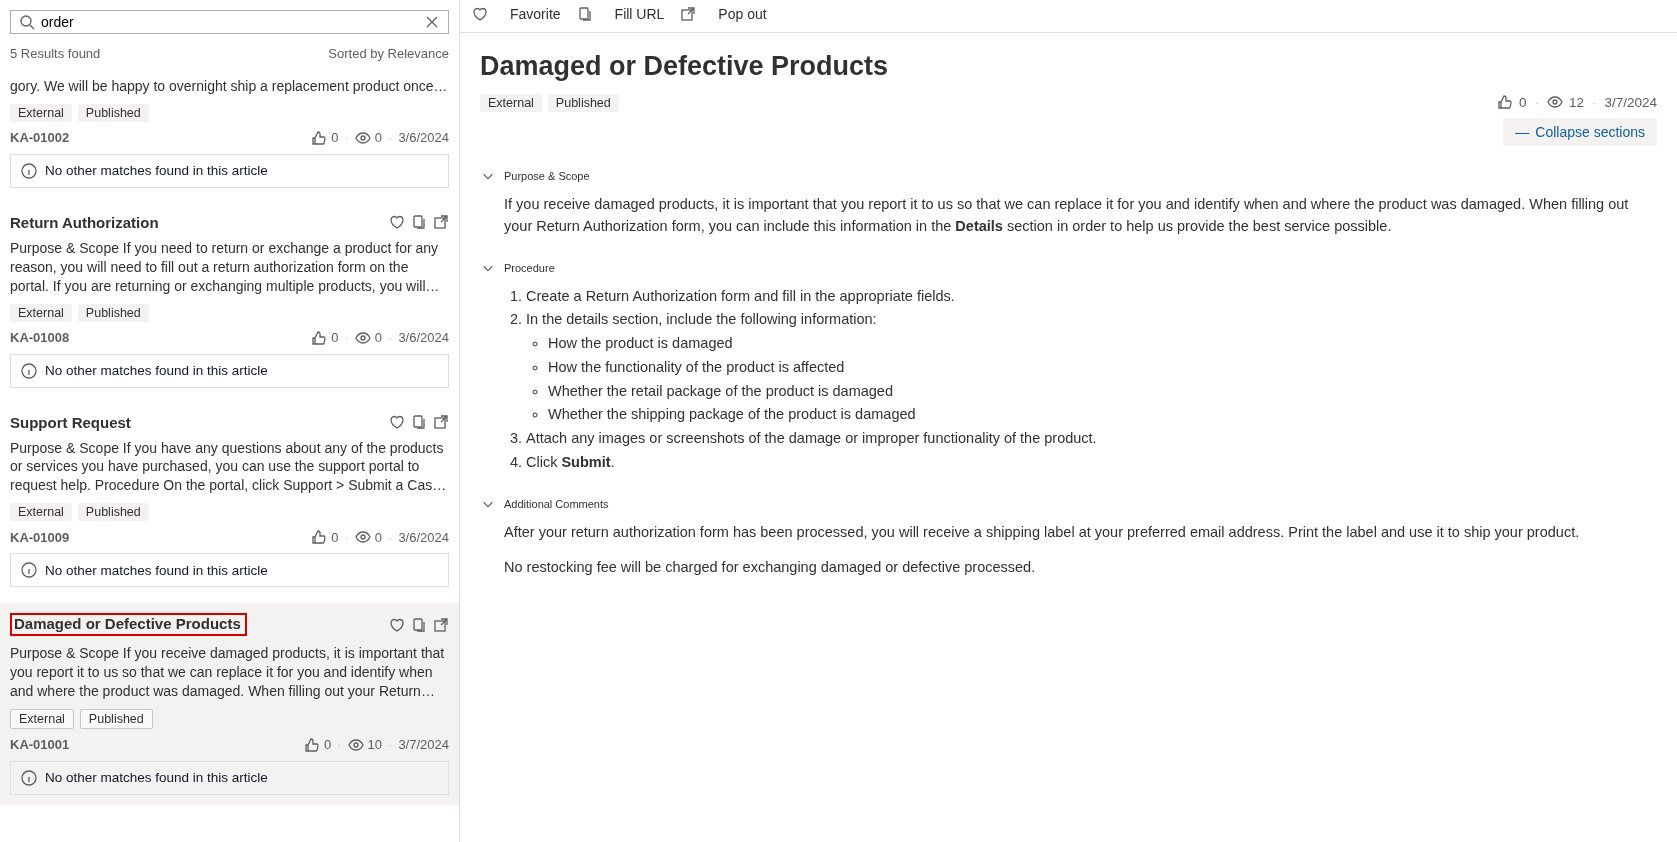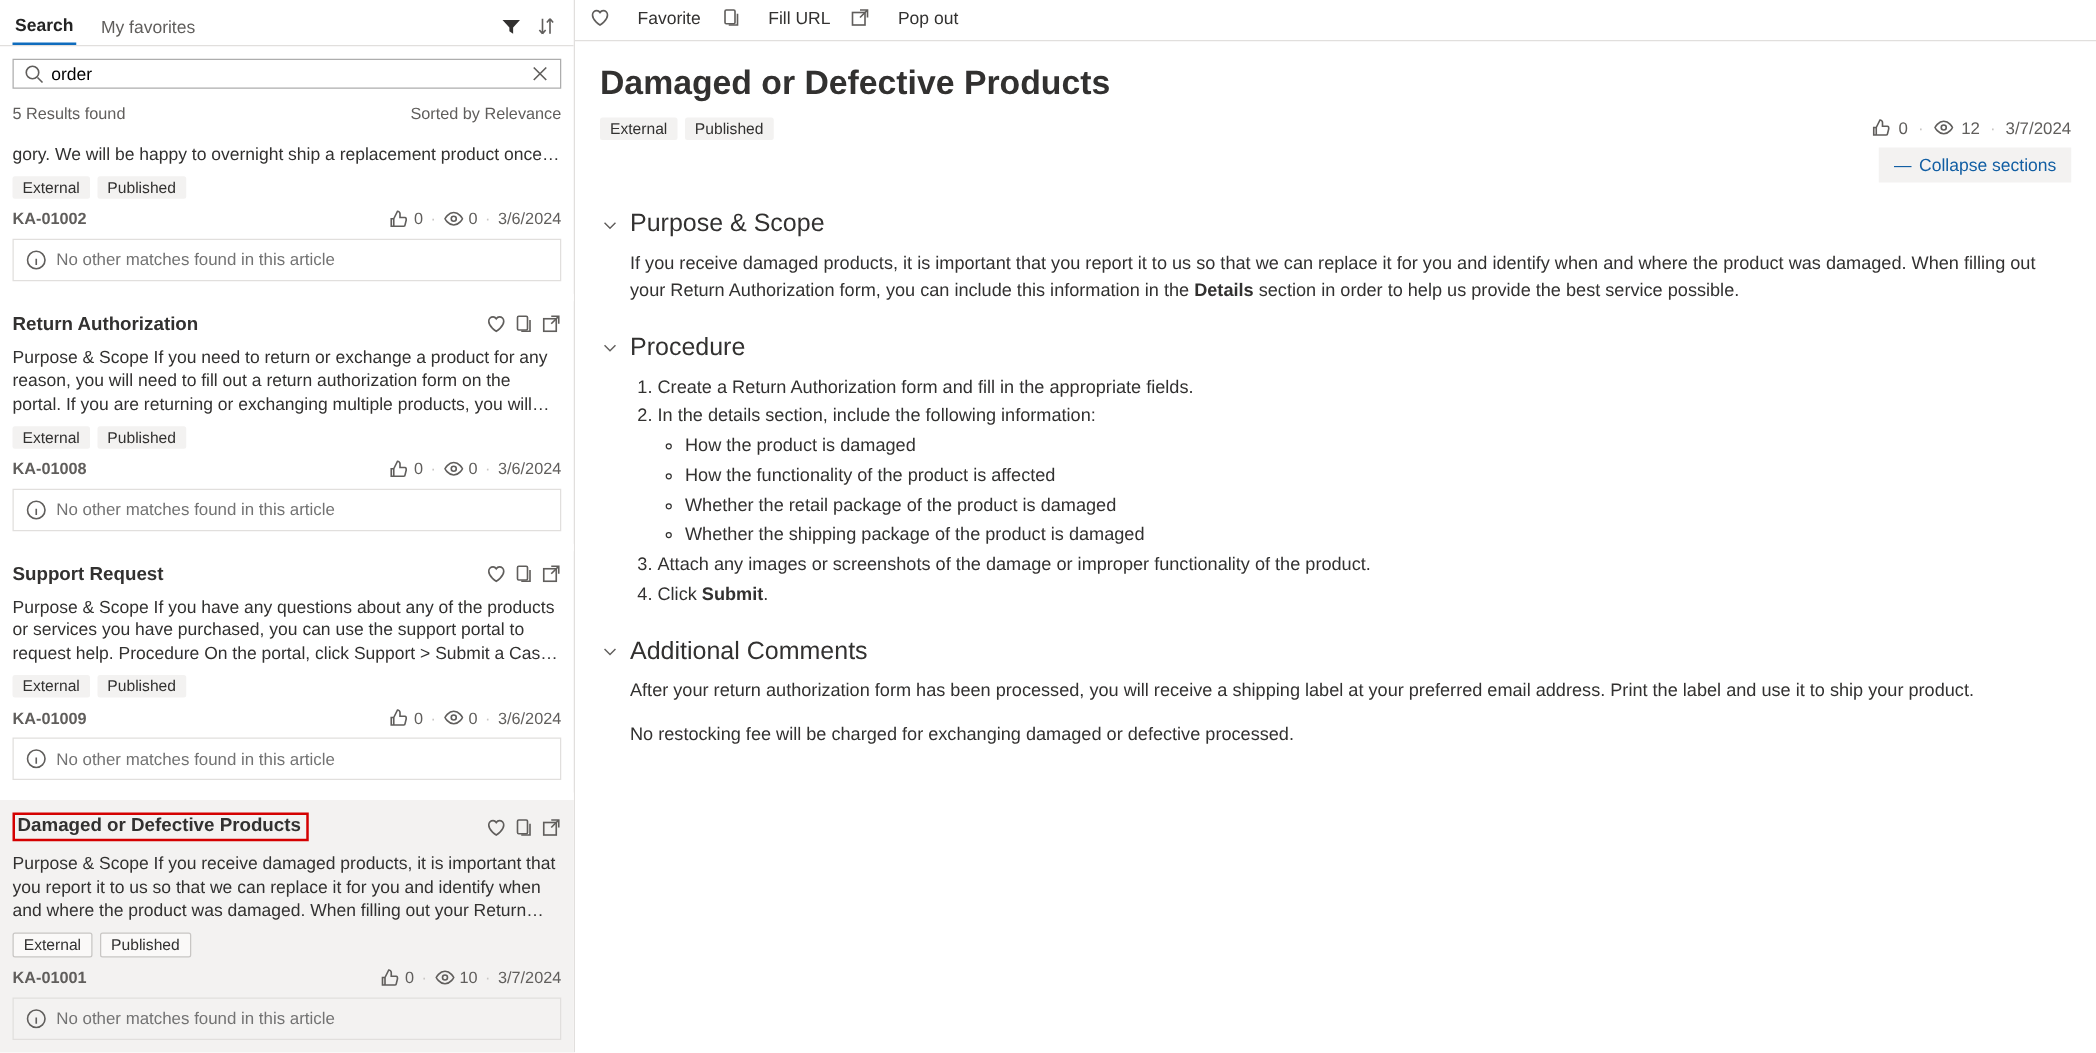--- a/index.html
+++ b/index.html
@@ -102,21 +102,21 @@
     .sep { color: #c8c6c4; margin: 0 2px;}
     .noMatch {
       margin-top: 8px;
       margin-bottom: 10px;
       border: 1px solid #e1dfdd;
       padding: 8px 10px;
       display: flex;
       align-items: center;
       gap: 8px;
       font-size: 13.5px;
-      color: #737373;
+      color: #0f172a;
       background: #fff;
     }
     .card.selected .noMatch { background: #f3f2f1; }
     
     .right { flex: 1; display: flex; flex-direction: column; overflow: hidden; }
     .actionbar {
       display: flex;
       gap: 16px;
       padding: 6px 12px 10px 12px;
       border-bottom: 1px solid #e1dfdd;
@@ -140,51 +140,34 @@
     }
     .collapseBtn span.link { color:#115EA3; }
     .section { margin-top: 22px; }
     .secHead {
       display: flex;
       align-items: center;
       gap: 8px;
       cursor: pointer;
       font-size: 16px;
     }
-    .secHead h2 { font-size: 20px; font-weight: 400; }
+    .secHead h2 { font-size: 11px; font-weight: 400; }
     .secBody { margin-top: 10px; padding-left: 24px; font-size: 14.5px; line-height: 1.5; }
     .secBody ol { padding-left: 22px; margin-top: 6px; }
     .secBody ul { padding-left: 22px; list-style-type: circle; }
     .secBody li { margin: 2px 0; }
     .icon { width: 16px; height: 16px; display:inline-flex; align-items:center; justify-content:center; color:#605e5c; }
     .icon svg { width: 16px; height: 16px; stroke: currentColor; fill: none; stroke-width: 1.3; }
     .chev svg { width:14px; height:14px; }
     .headerRow { display:flex; align-items:flex-start; justify-content:space-between;}
   </style>
 </head>
 <body>
 
 <div class="left">
-  <div class="tabs">
-    <div class="tab active">Search</div>
-    <div class="tab">My favorites</div>
-    <div class="spacer"></div>
-    <div class="tabicons">
-      <span class="icon">
-          <svg viewBox="0 0 16 16">
-            <path d="M1 3h14l-5.5 6v5l-3-2v-3z" fill="#323130" stroke="none"></path>
-          </svg>
-        </span>
-      <span class="icon">
-          <svg viewBox="0 0 16 16">
-            <path d="M5 2v12m0 0l-2.5-3M5 14l2.5-3M11 14V2m0 0L8.5 5M11 2l2.5 3"></path>
-          </svg>
-        </span>
-    </div>
-  </div>
 
   <div class="searchbox">
     <span class="icon">
         <svg viewBox="0 0 16 16">
           <circle cx="7" cy="7" r="5"></circle>
           <path d="M11 11l4 4"></path>
         </svg>
       </span>
     <input value="order" style="">
     <span class="icon">

